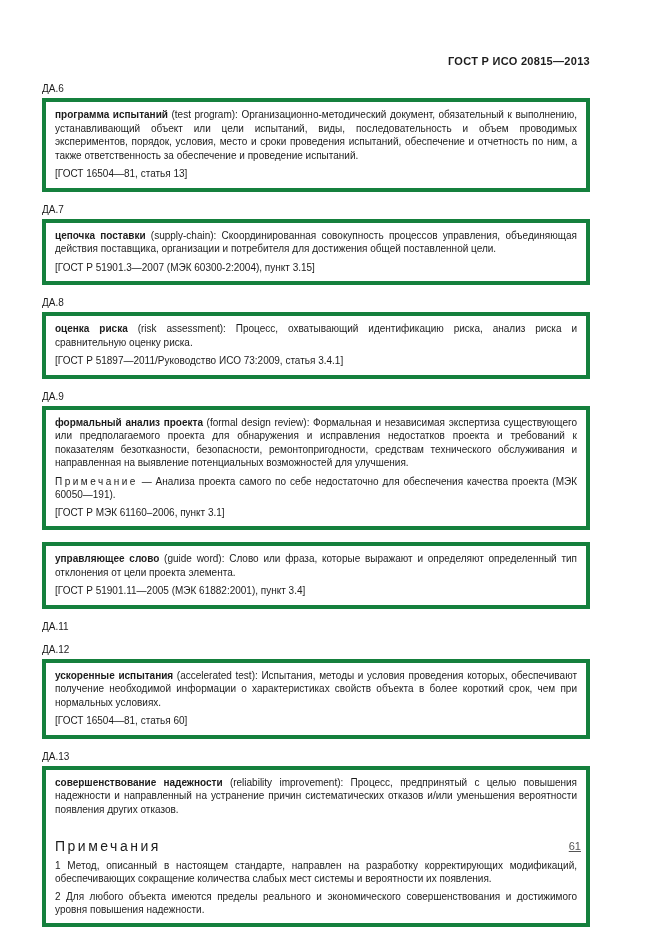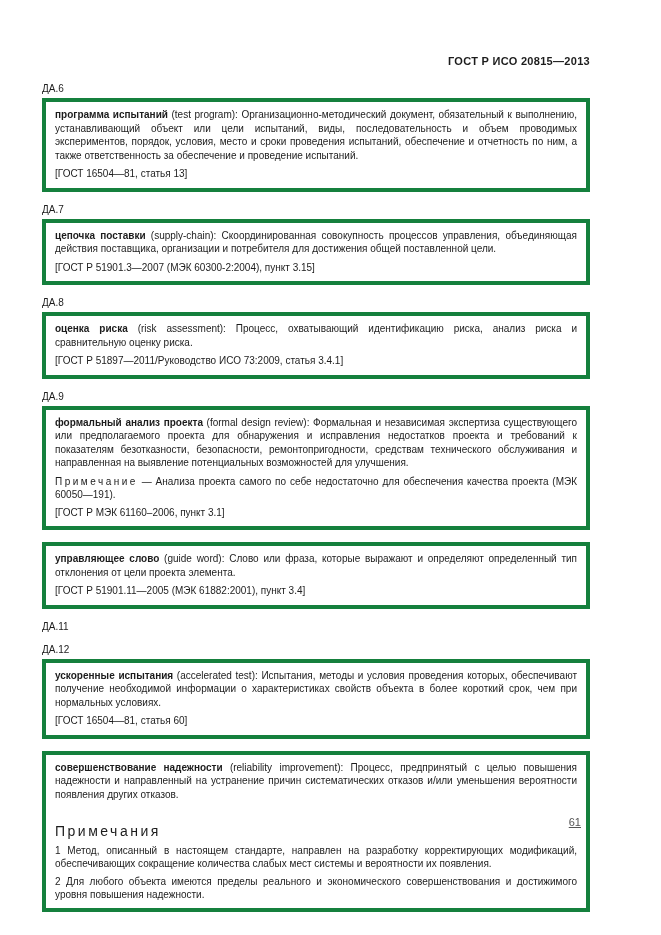--- a/index.html
+++ b/index.html
@@ -46,21 +46,21 @@
     margin-top: 24px;
     font-size: 14px;
   }
   .spaced { letter-spacing: 2.5px; }
   .source {
     margin-top: 5px;
   }
   .page-footer {
     position: absolute;
     right: 80px;
-    top: 816px;
+    top: 840px;
     font-size: 11px;
     color: #555555;
     text-decoration: underline;
   }
 </style>
 </head>
 <body>
 
 <div class="page">
 
@@ -112,20 +112,21 @@
 
   <div class="entry">
     <div class="entry-label">ДА.12</div>
     <div class="entry-box">
       <p class="def"><b>ускоренные испытания</b> <span>(accelerated test): Испытания, методы и условия проведения которых, обеспечивают получение необходимой информации о характеристиках свойств объекта в более короткий срок, чем при нормальных условиях.</span></p>
       <p class="source">[ГОСТ 16504—81, статья 60]</p>
     </div>
   </div>
 
   <div class="entry">
+    <div class="entry-label">ДА.13</div>
     <div class="entry-box">
       <p class="def"><b>совершенствование надежности</b> <span>(reliability improvement): Процесс, предпринятый с целью повышения надежности и направленный на устранение причин систематических отказов и/или уменьшения вероятности появления других отказов.</span></p>
       <p class="notes-title spaced">Примечания</p>
       <p class="note">1 Метод, описанный в настоящем стандарте, направлен на разработку корректирующих модификаций, обеспечивающих сокращение количества слабых мест системы и вероятности их появления.</p>
       <p class="note">2 Для любого объекта имеются пределы реального и экономического совершенствования и достижимого уровня повышения надежности.</p>
 
     </div>
   </div>
 
 </div>

